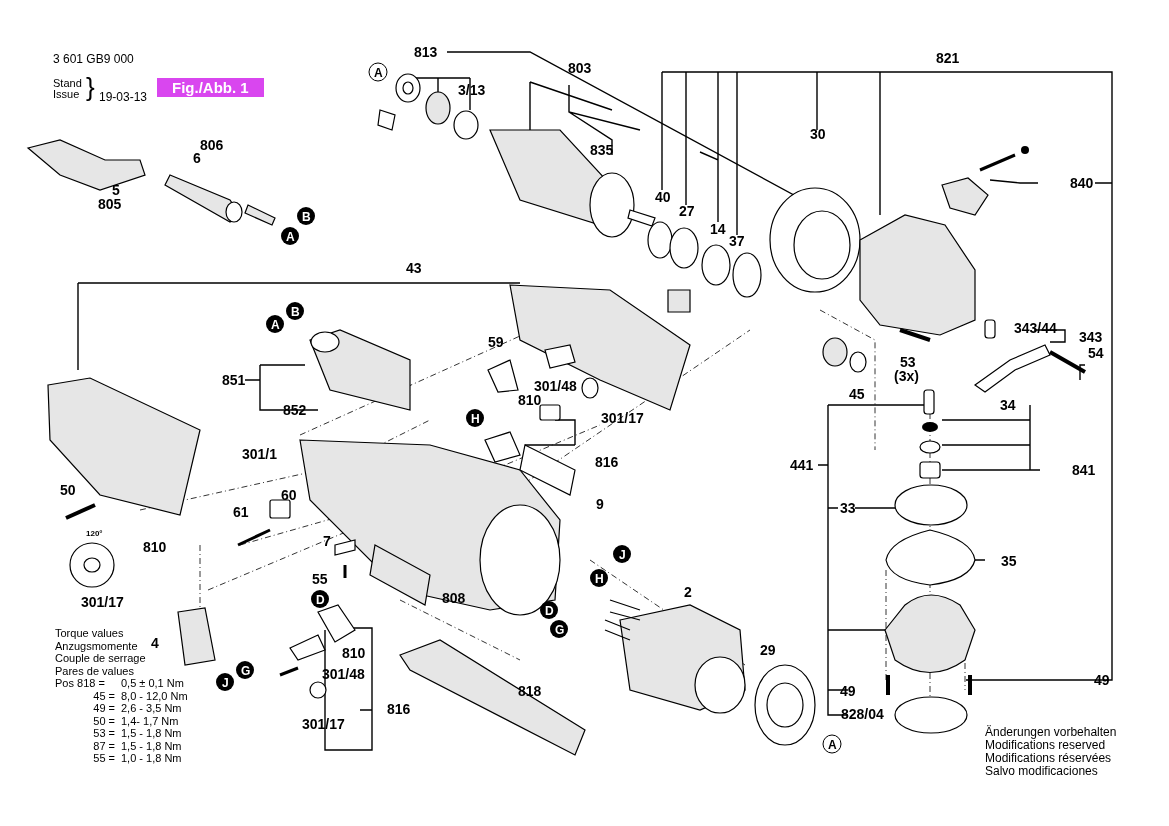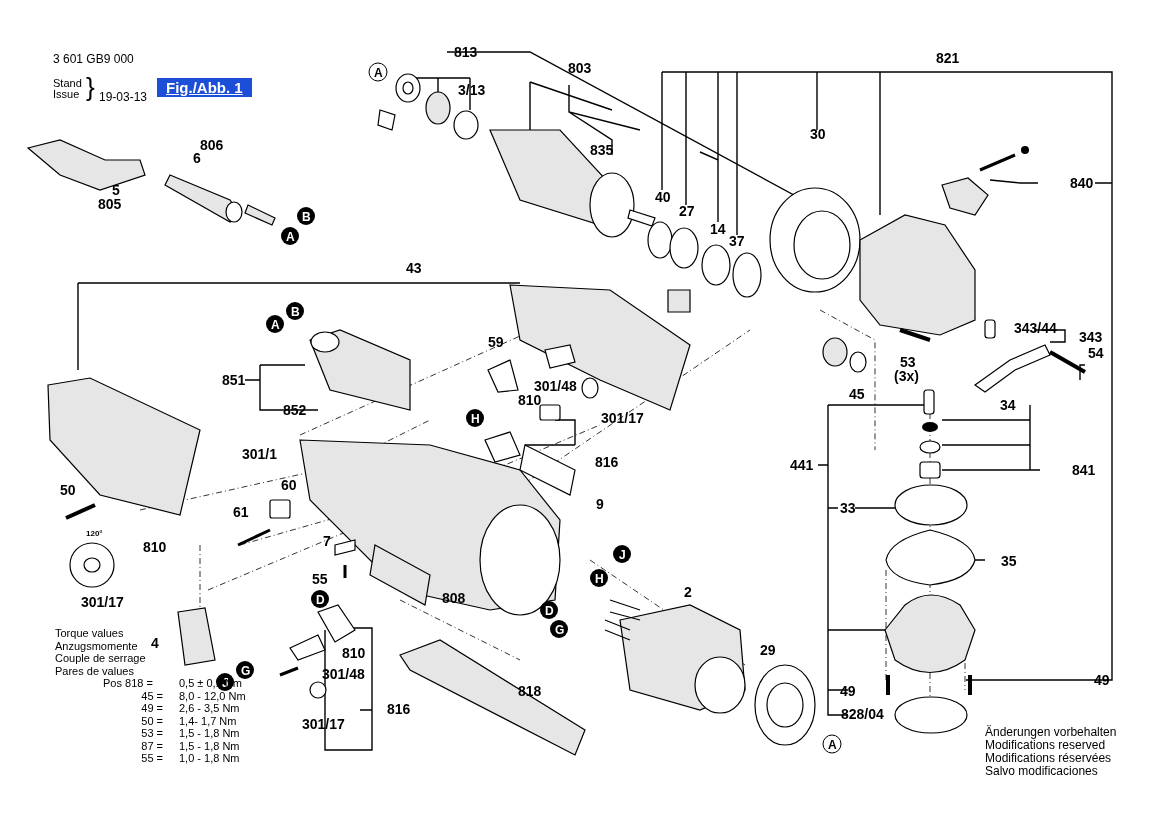--- a/index.html
+++ b/index.html
@@ -2,24 +2,24 @@
 <html><head>
 <meta charset="utf-8">
 <style>
   html,body{margin:0;padding:0;background:#fff;}
   body{width:1169px;height:826px;position:relative;overflow:hidden;font-family:"Liberation Sans",sans-serif;color:#000;}
   .t{position:absolute;white-space:nowrap;}
   .code{font-size:12px;}
   .lbl{font-weight:bold;font-size:14px;position:absolute;white-space:nowrap;}
   .stand{font-size:11px;line-height:11px;}
   .brace{font-size:26px;line-height:26px;}
-  .fig{background:#1d4ed8;color:#fff;font-weight:bold;font-size:15px;padding:1px 9px;text-decoration:underline;}
+  .fig{background:#d946ef;color:#fff;font-weight:bold;font-size:15px;padding:1px 15px;}
   .torque{font-size:11px;line-height:12.5px;}
   .torque-row{display:flex;}
-  .tk{width:60px;text-align:right;padding-right:16px;margin-left:48px;}
+  .tk{width:60px;text-align:right;padding-right:6px;}
   .mods{font-size:12px;line-height:13px;}
   svg#diagram{position:absolute;left:0;top:0;}
   .ld{stroke:#000;stroke-width:1.4;fill:none;}
   .dash{stroke:#000;stroke-width:0.8;fill:none;stroke-dasharray:6 3 1 3;}
   .part{stroke:#000;stroke-width:1.2;fill:#fff;}
   .partg{stroke:#000;stroke-width:1.2;fill:#e6e6e6;}
   .conn-b{fill:#000;}
   .conn-w{fill:#fff;stroke:#000;stroke-width:1;}
   .ctext-b{fill:#fff;font-weight:bold;font-size:12px;font-family:"Liberation Sans",sans-serif;}
   .ctext-w{fill:#000;font-weight:bold;font-size:12px;font-family:"Liberation Sans",sans-serif;}
@@ -184,21 +184,21 @@
   </g>
 </svg>
 
 <div class="t code" style="left:53px;top:52px;">3 601 GB9 000</div>
 <div class="t stand" style="left:53px;top:78px;">Stand</div>
 <div class="t stand" style="left:53px;top:89px;">Issue</div>
 <div class="t brace" style="left:86px;top:74px;">}</div>
 <div class="t code" style="left:99px;top:82px;margin-top:8px;">19-03-13</div>
 <div class="t fig" style="left:157px;top:78px;">Fig./Abb. 1</div>
 
-<div class="lbl" style="left:414px;top:44px;margin-left:40px;">813</div>
+<div class="lbl" style="left:414px;top:44px;">813</div>
 <div class="lbl" style="left:568px;top:60px;">803</div>
 <div class="lbl" style="left:458px;top:82px;">3/13</div>
 <div class="lbl" style="left:590px;top:142px;">835</div>
 <div class="lbl" style="left:936px;top:50px;">821</div>
 <div class="lbl" style="left:180px;top:137px;margin-left:20px;">806</div>
 <div class="lbl" style="left:193px;top:150px;">6</div>
 <div class="lbl" style="left:112px;top:182px;">5</div>
 <div class="lbl" style="left:98px;top:196px;">805</div>
 <div class="lbl" style="left:655px;top:189px;">40</div>
 <div class="lbl" style="left:679px;top:203px;">27</div>
@@ -218,21 +218,21 @@
 <div class="lbl" style="left:894px;top:368px;">(3x)</div>
 <div class="lbl" style="left:849px;top:386px;">45</div>
 <div class="lbl" style="left:1014px;top:320px;">343/44</div>
 <div class="lbl" style="left:1079px;top:329px;">343</div>
 <div class="lbl" style="left:1088px;top:345px;">54</div>
 <div class="lbl" style="left:1000px;top:397px;">34</div>
 <div class="lbl" style="left:790px;top:457px;">441</div>
 <div class="lbl" style="left:1072px;top:462px;">841</div>
 <div class="lbl" style="left:242px;top:446px;">301/1</div>
 <div class="lbl" style="left:60px;top:482px;">50</div>
-<div class="lbl" style="left:281px;top:477px;">60</div>
+<div class="lbl" style="left:281px;top:487px;">60</div>
 <div class="lbl" style="left:233px;top:504px;">61</div>
 <div class="lbl" style="left:596px;top:496px;">9</div>
 <div class="lbl" style="left:323px;top:533px;">7</div>
 <div class="lbl" style="left:312px;top:571px;">55</div>
 <div class="t" style="left:86px;top:529px;font-size:8px;font-weight:bold;">120°</div>
 <div class="lbl" style="left:143px;top:539px;">810</div>
 <div class="lbl" style="left:81px;top:594px;">301/17</div>
 <div class="lbl" style="left:840px;top:500px;">33</div>
 <div class="lbl" style="left:1001px;top:553px;">35</div>
 <div class="lbl" style="left:442px;top:590px;">808</div>

